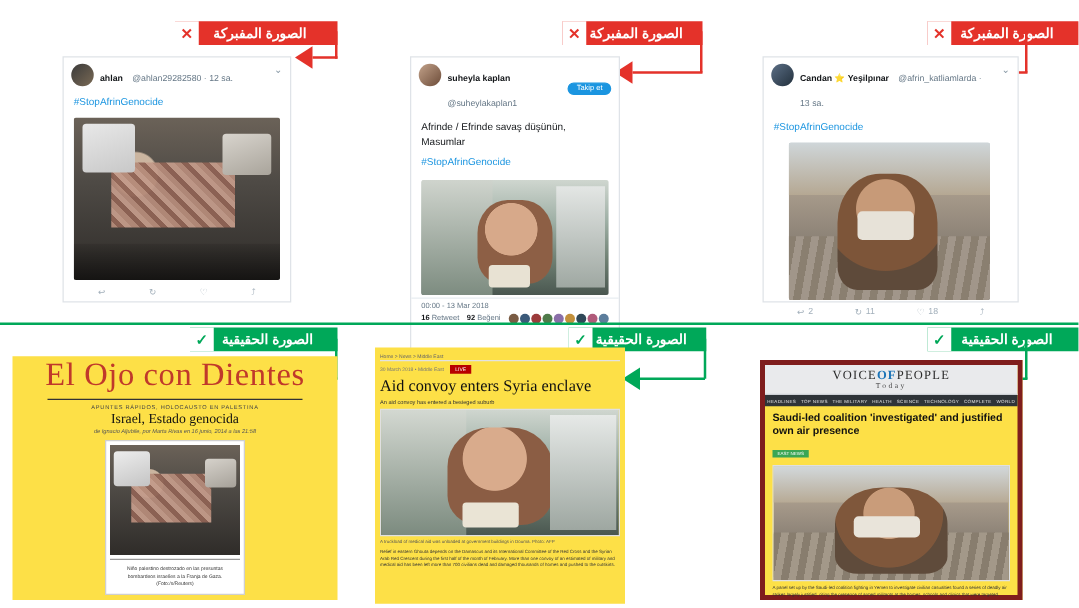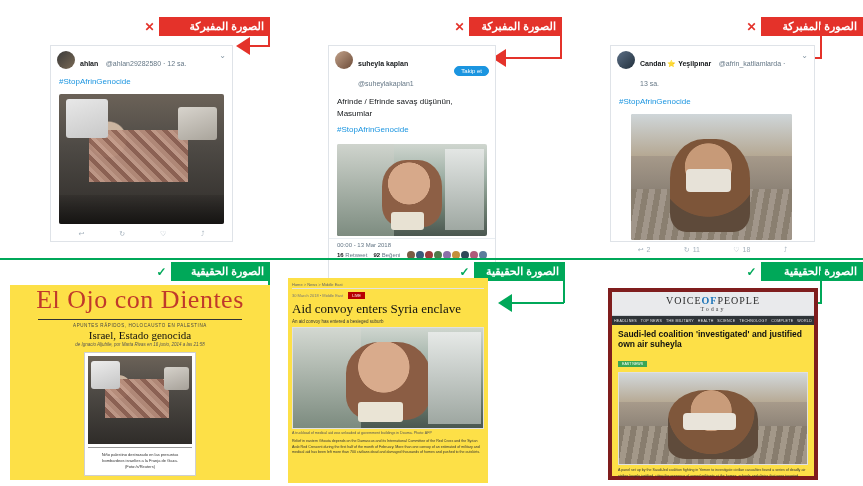--- a/index.html
+++ b/index.html
@@ -40,21 +40,21 @@
     align-items: center;
     justify-content: center;
     font-size: 12px;
     font-weight: bold;
     color: #ffffff;
   }
   .banner-red { background: #e4322a; }
   .banner-red .mark { background: #ffffff; color: #e4322a; }
   .banner-green { background: #00a859; }
   .banner-green .mark { background: #ffffff; color: #00a859; }
-  .banner .txt { width: 100%; text-align: right; padding-left: 12px; }
+  .banner .txt { width: 100%; text-align: center; padding-left: 12px; }
 
   
   .line-red { position: absolute; background: #e4322a; }
   .line-green { position: absolute; background: #00a859; }
 
   .arrow-red {
     position: absolute;
     width: 0; height: 0;
     border-top: 9px solid transparent;
     border-bottom: 9px solid transparent;
@@ -469,21 +469,21 @@
           <div class="blur" style="left:16%; top:26%; width:62%; height:44%;"></div>
           <div style="position:absolute; left:3%; top:5%; width:28%; height:32%; background:linear-gradient(160deg,#ededed,#c4c4c4); border-radius:3px;"></div>
           <div style="position:absolute; right:3%; top:12%; width:24%; height:26%; background:linear-gradient(160deg,#d6d2cb,#a6a199); border-radius:3px;"></div>
         </div>
       </div>
       <div class="hr-thin" style="margin:3px 0 2px 0; background:#999;"></div>
       <div class="paper-caption">Niño palestino destrozado en las presuntas bombardeos israelíes a la Franja de Gaza. (Foto:/s/Reuters)</div>
     </div>
   </div>
 
-  <div class="panel" style="left:288px; top:278px; width:200px; height:205px; padding:3px 4px;">
+  <div class="panel" style="left:300px; top:278px; width:200px; height:205px; padding:3px 4px;">
     <div class="bbc-top">
       <span>Home  &gt;  News  &gt;  Middle East</span>
     </div>
     <div style="display:flex; align-items:center; gap:5px; margin-top:3px;">
       <span style="font-size:4px; color:#777;">30 March 2018  •  Middle East</span>
       <span class="bbc-badge">LIVE</span>
     </div>
     <div class="bbc-head">Aid convoy enters Syria enclave</div>
     <div class="bbc-sub">An aid convoy has entered a besieged suburb</div>
     <div style="height:102px; border:1px solid #e0e0e0;">
@@ -510,21 +510,21 @@
       <span>TOP NEWS</span>
       <span>THE MILITARY</span>
       <span>HEALTH</span>
       <span>SCIENCE</span>
       <span>TECHNOLOGY</span>
       <span>COMPLETE</span>
       <span>WORLD</span>
     </div>
     <div class="vop-head">
       <span>Saudi-led coalition 'investigated' and justified</span><br>
-      <span>own air suheyla</span>
+      <span>own air presence</span>
     </div>
     <div>
       <span class="vop-tag">EAST NEWS</span>
     </div>
     <div style="margin:3px 6px 0 6px; height:93px; border:1px solid #e0e0e0;">
       <div class="photo ph-boy-rubble">
         <div style="position:absolute; left:0; top:0; width:100%; height:32%; background:linear-gradient(180deg,#d2d8db,#b7aa95);"></div>
         <div style="position:absolute; left:0; bottom:0; width:100%; height:42%; background:repeating-linear-gradient(100deg,#887d6e 0 6px,#a39889 6px 12px);"></div>
         <div style="position:absolute; left:26%; top:18%; width:48%; height:76%; background:radial-gradient(circle at 48% 30%, #c99c7a 0 30%, #7f573b 31% 64%, #5f4b3b 65% 100%); border-radius:42% 42% 20% 20%;"></div>
         <div style="position:absolute; left:34%; top:44%; width:28%; height:18%; background:#e9e4da; border-radius:4px;"></div>

